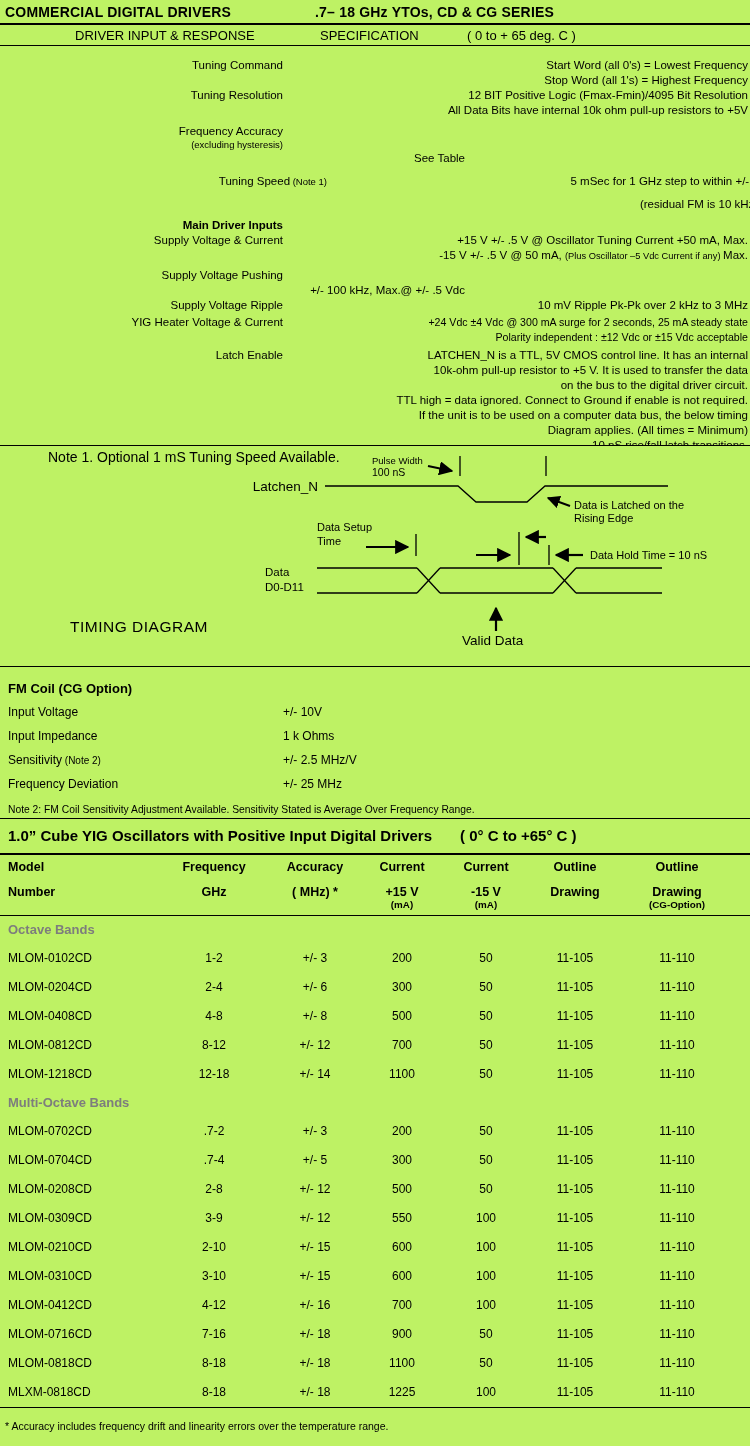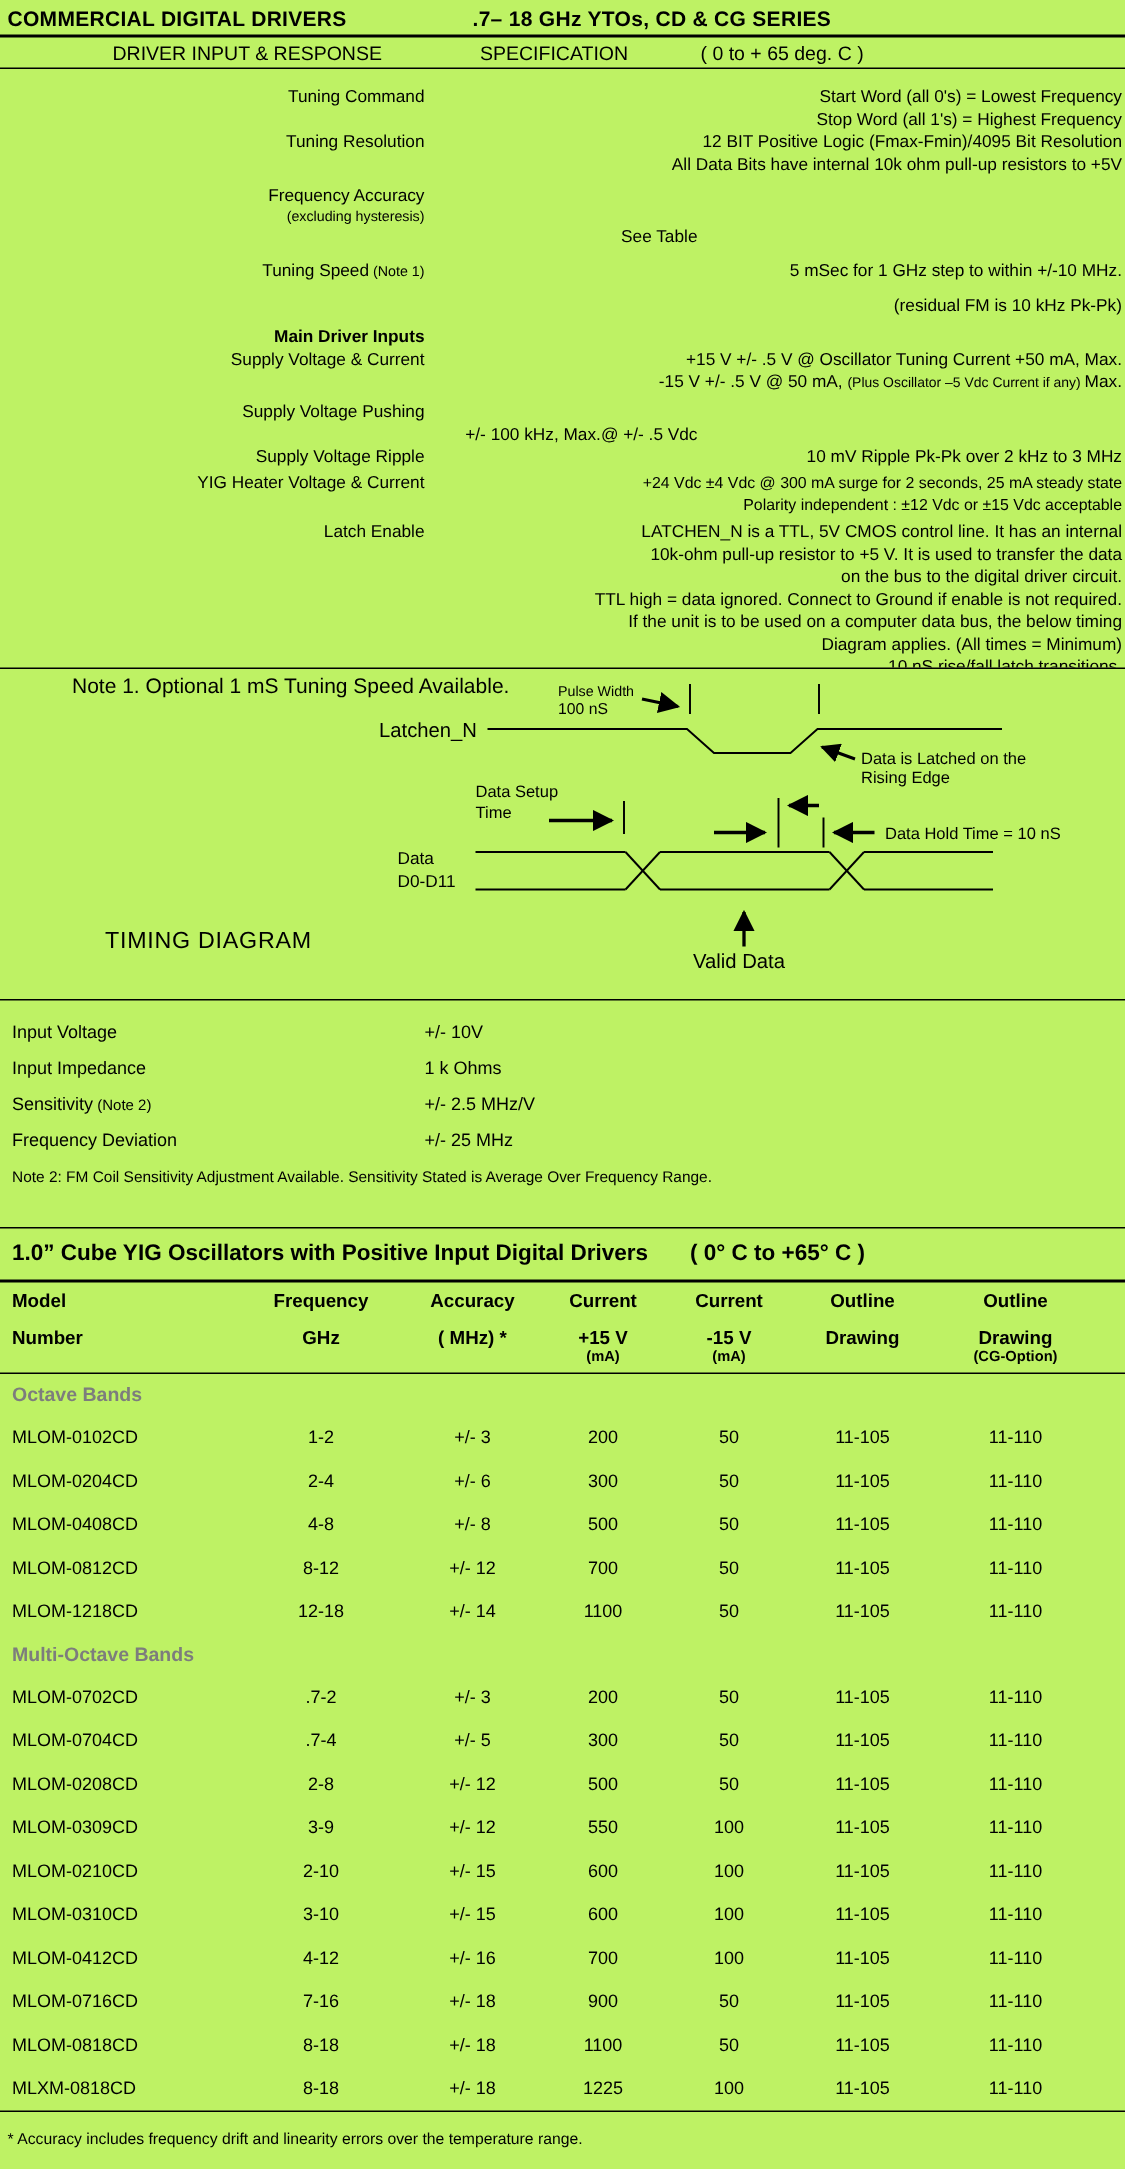--- a/index.html
+++ b/index.html
@@ -99,21 +99,21 @@
           <div class="v-line">12 BIT Positive Logic (Fmax-Fmin)/4095 Bit Resolution</div>
           <div class="v-line">All Data Bits have internal 10k ohm pull-up resistors to +5V</div>
         </div>
       </div>
       <div class="spec-row" style="margin-top: 6px; flex-direction: column;">
         <div class="spec-label"><span>Frequency Accuracy</span><div class="lab-sub">(excluding hysteresis)</div></div>
         <div class="spec-values">
           <div class="v-line">See Table</div>
         </div>
       </div>
-      <div class="spec-row" style="margin-top: 8px;">
+      <div class="spec-row" style="margin-top: 8px; padding-left: 44px;">
         <div class="spec-label"><span>Tuning Speed</span><span class="lab-note"> (Note 1)</span></div>
         <div class="spec-values">
           <div class="v-line">5 mSec for 1 GHz step to within +/-10 MHz.</div>
           <div class="v-line v-blank"></div>
           <div class="v-line">(residual FM is 10 kHz Pk-Pk)</div>
         </div>
       </div>
       <div class="spec-row" style="margin-top: 6px;">
         <div class="spec-label"><span class="lab-b">Main Driver Inputs</span></div>
         <div class="spec-values"></div>
@@ -205,20 +205,21 @@
         <line x1="576" y1="595" x2="662" y2="595"></line>
       </g>
       <line x1="496" y1="633" x2="496" y2="610" stroke="#000" stroke-width="2.2" marker-end="url(#arr)"></line>
       <text class="svg-txt" x="462" y="647" font-size="13.5">Valid Data</text>
       <text class="svg-txt" x="70" y="634" font-size="15.5" letter-spacing="0.5">TIMING DIAGRAM</text>
     </svg>
   </div>
   <hr class="hr thin">
 
   <div class="fm">
+    <div class="fm-title">FM Coil (CG Option)</div>
     <div>
         <div class="fm-row">
           <div class="fm-label">Input Voltage</div>
           <div class="fm-value">+/- 10V</div>
         </div>
         <div class="fm-row">
           <div class="fm-label">Input Impedance</div>
           <div class="fm-value">1 k Ohms</div>
         </div>
         <div class="fm-row">

